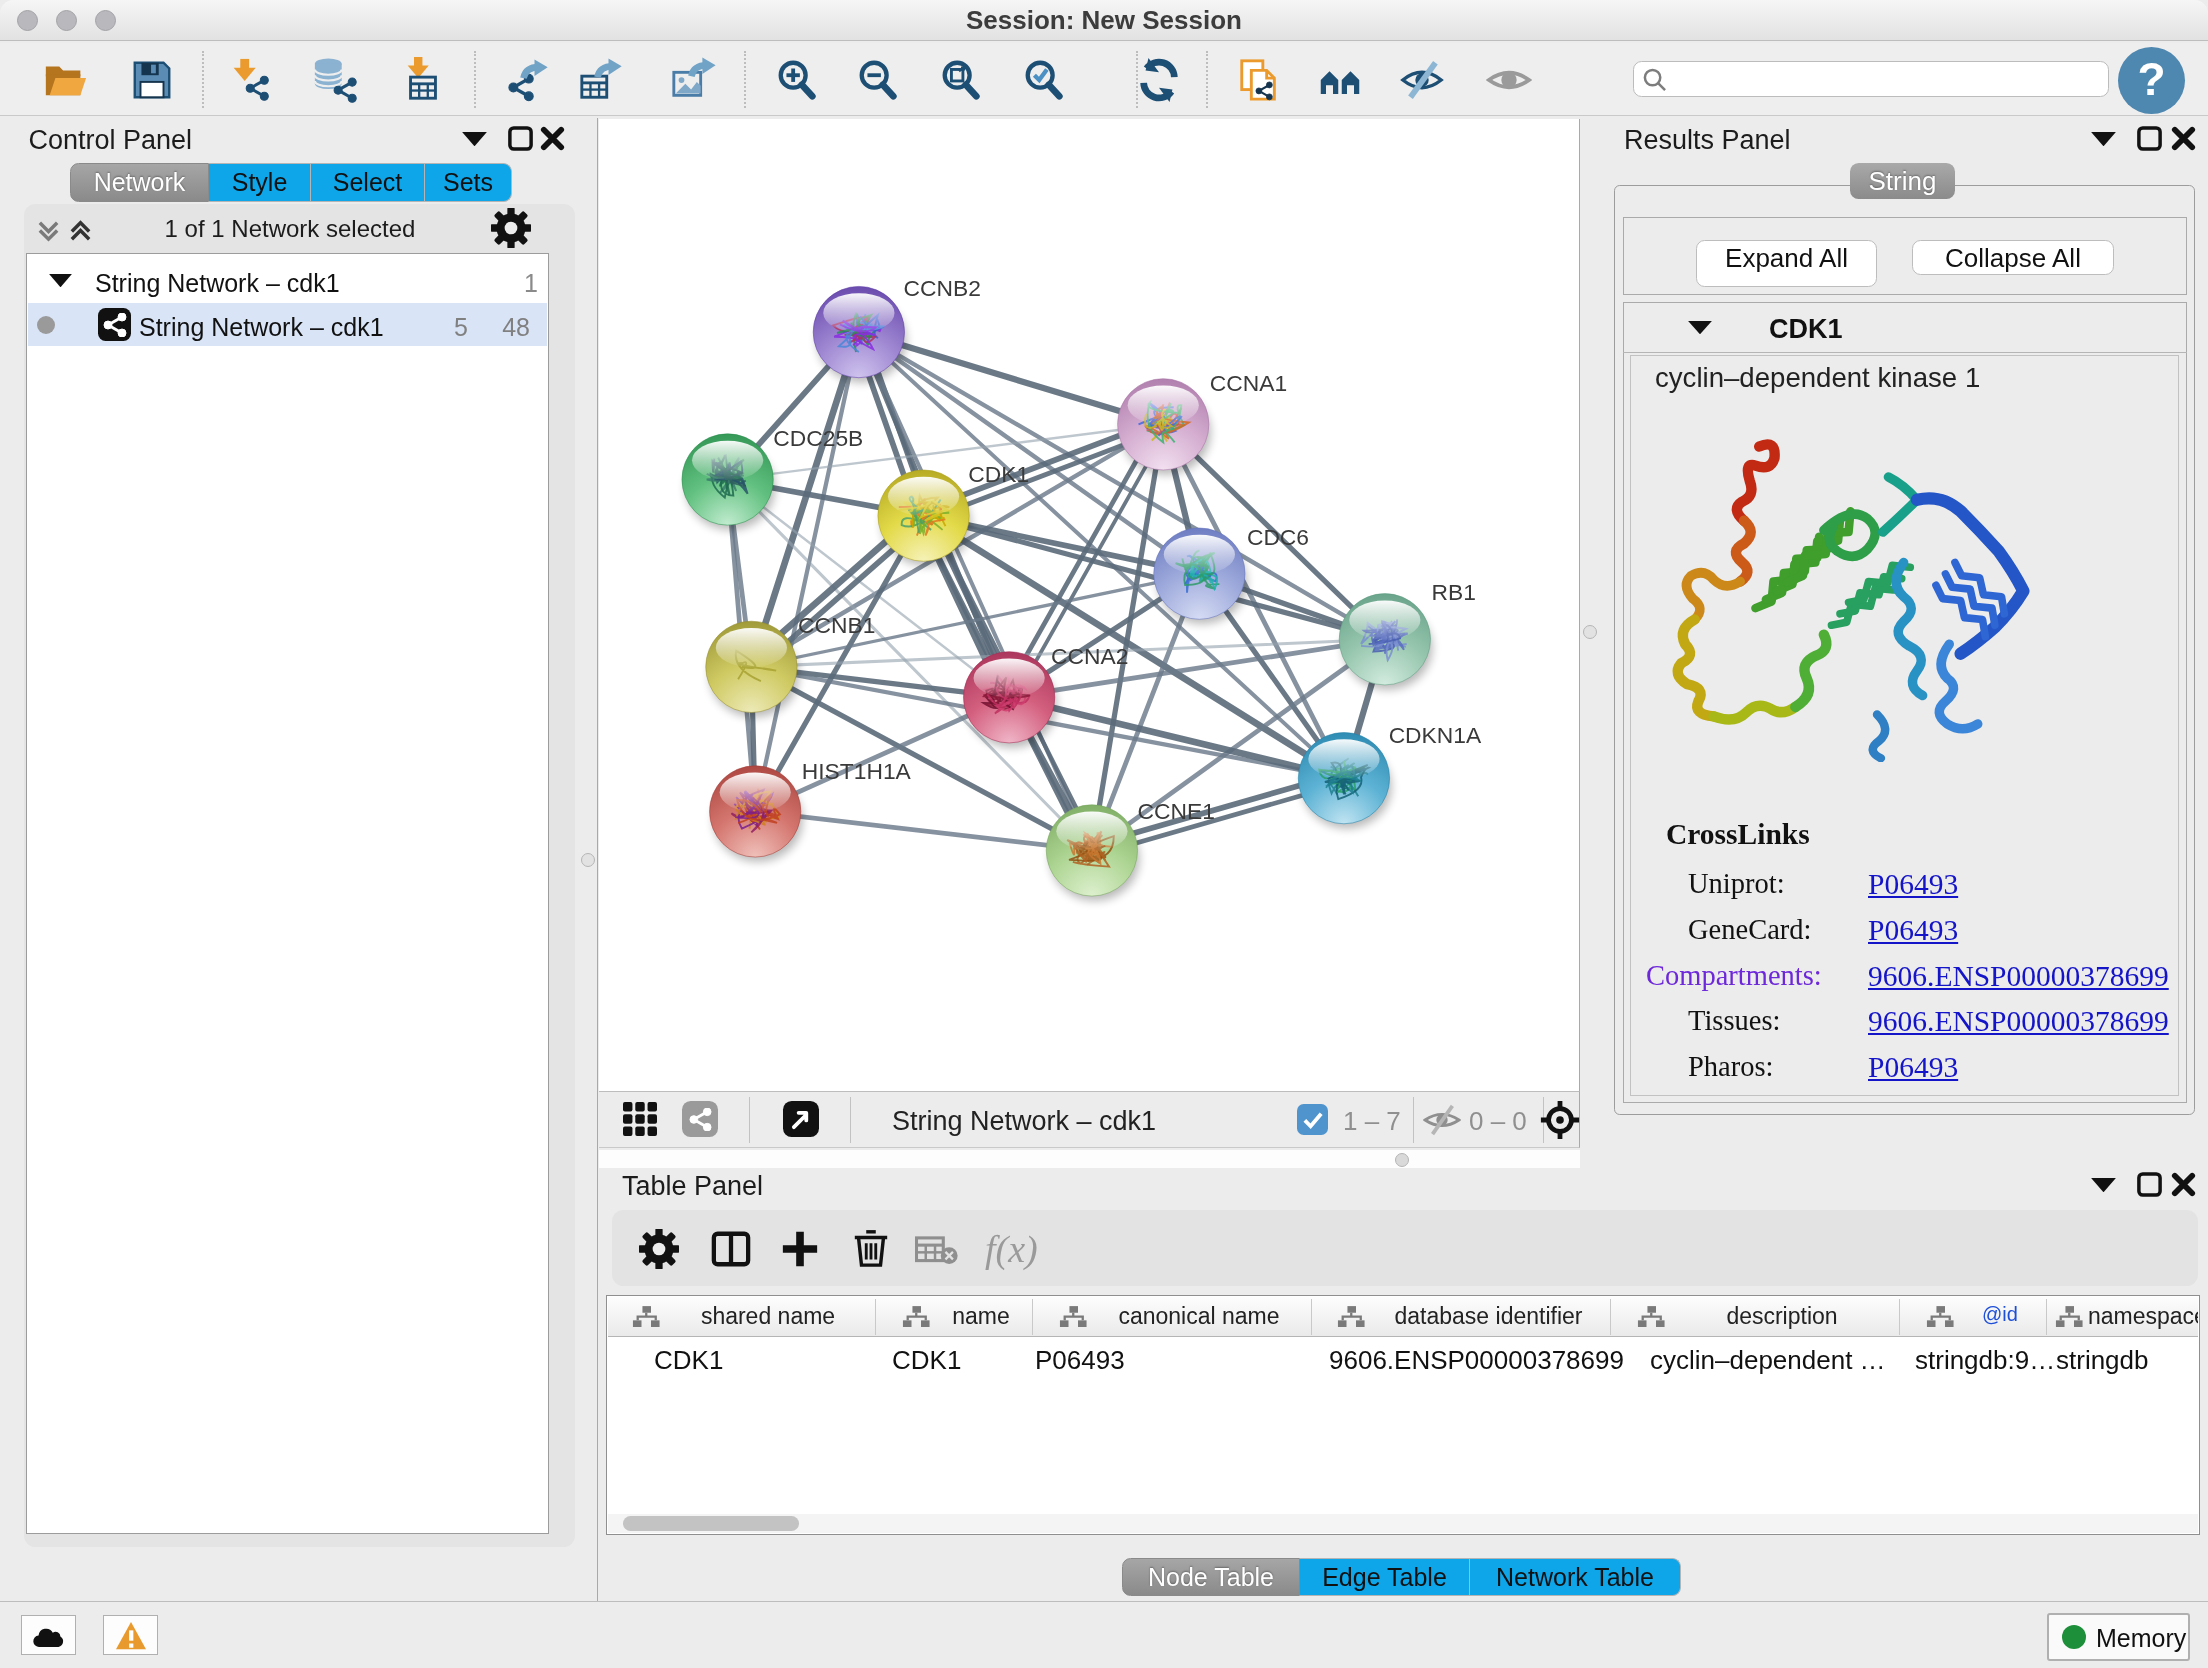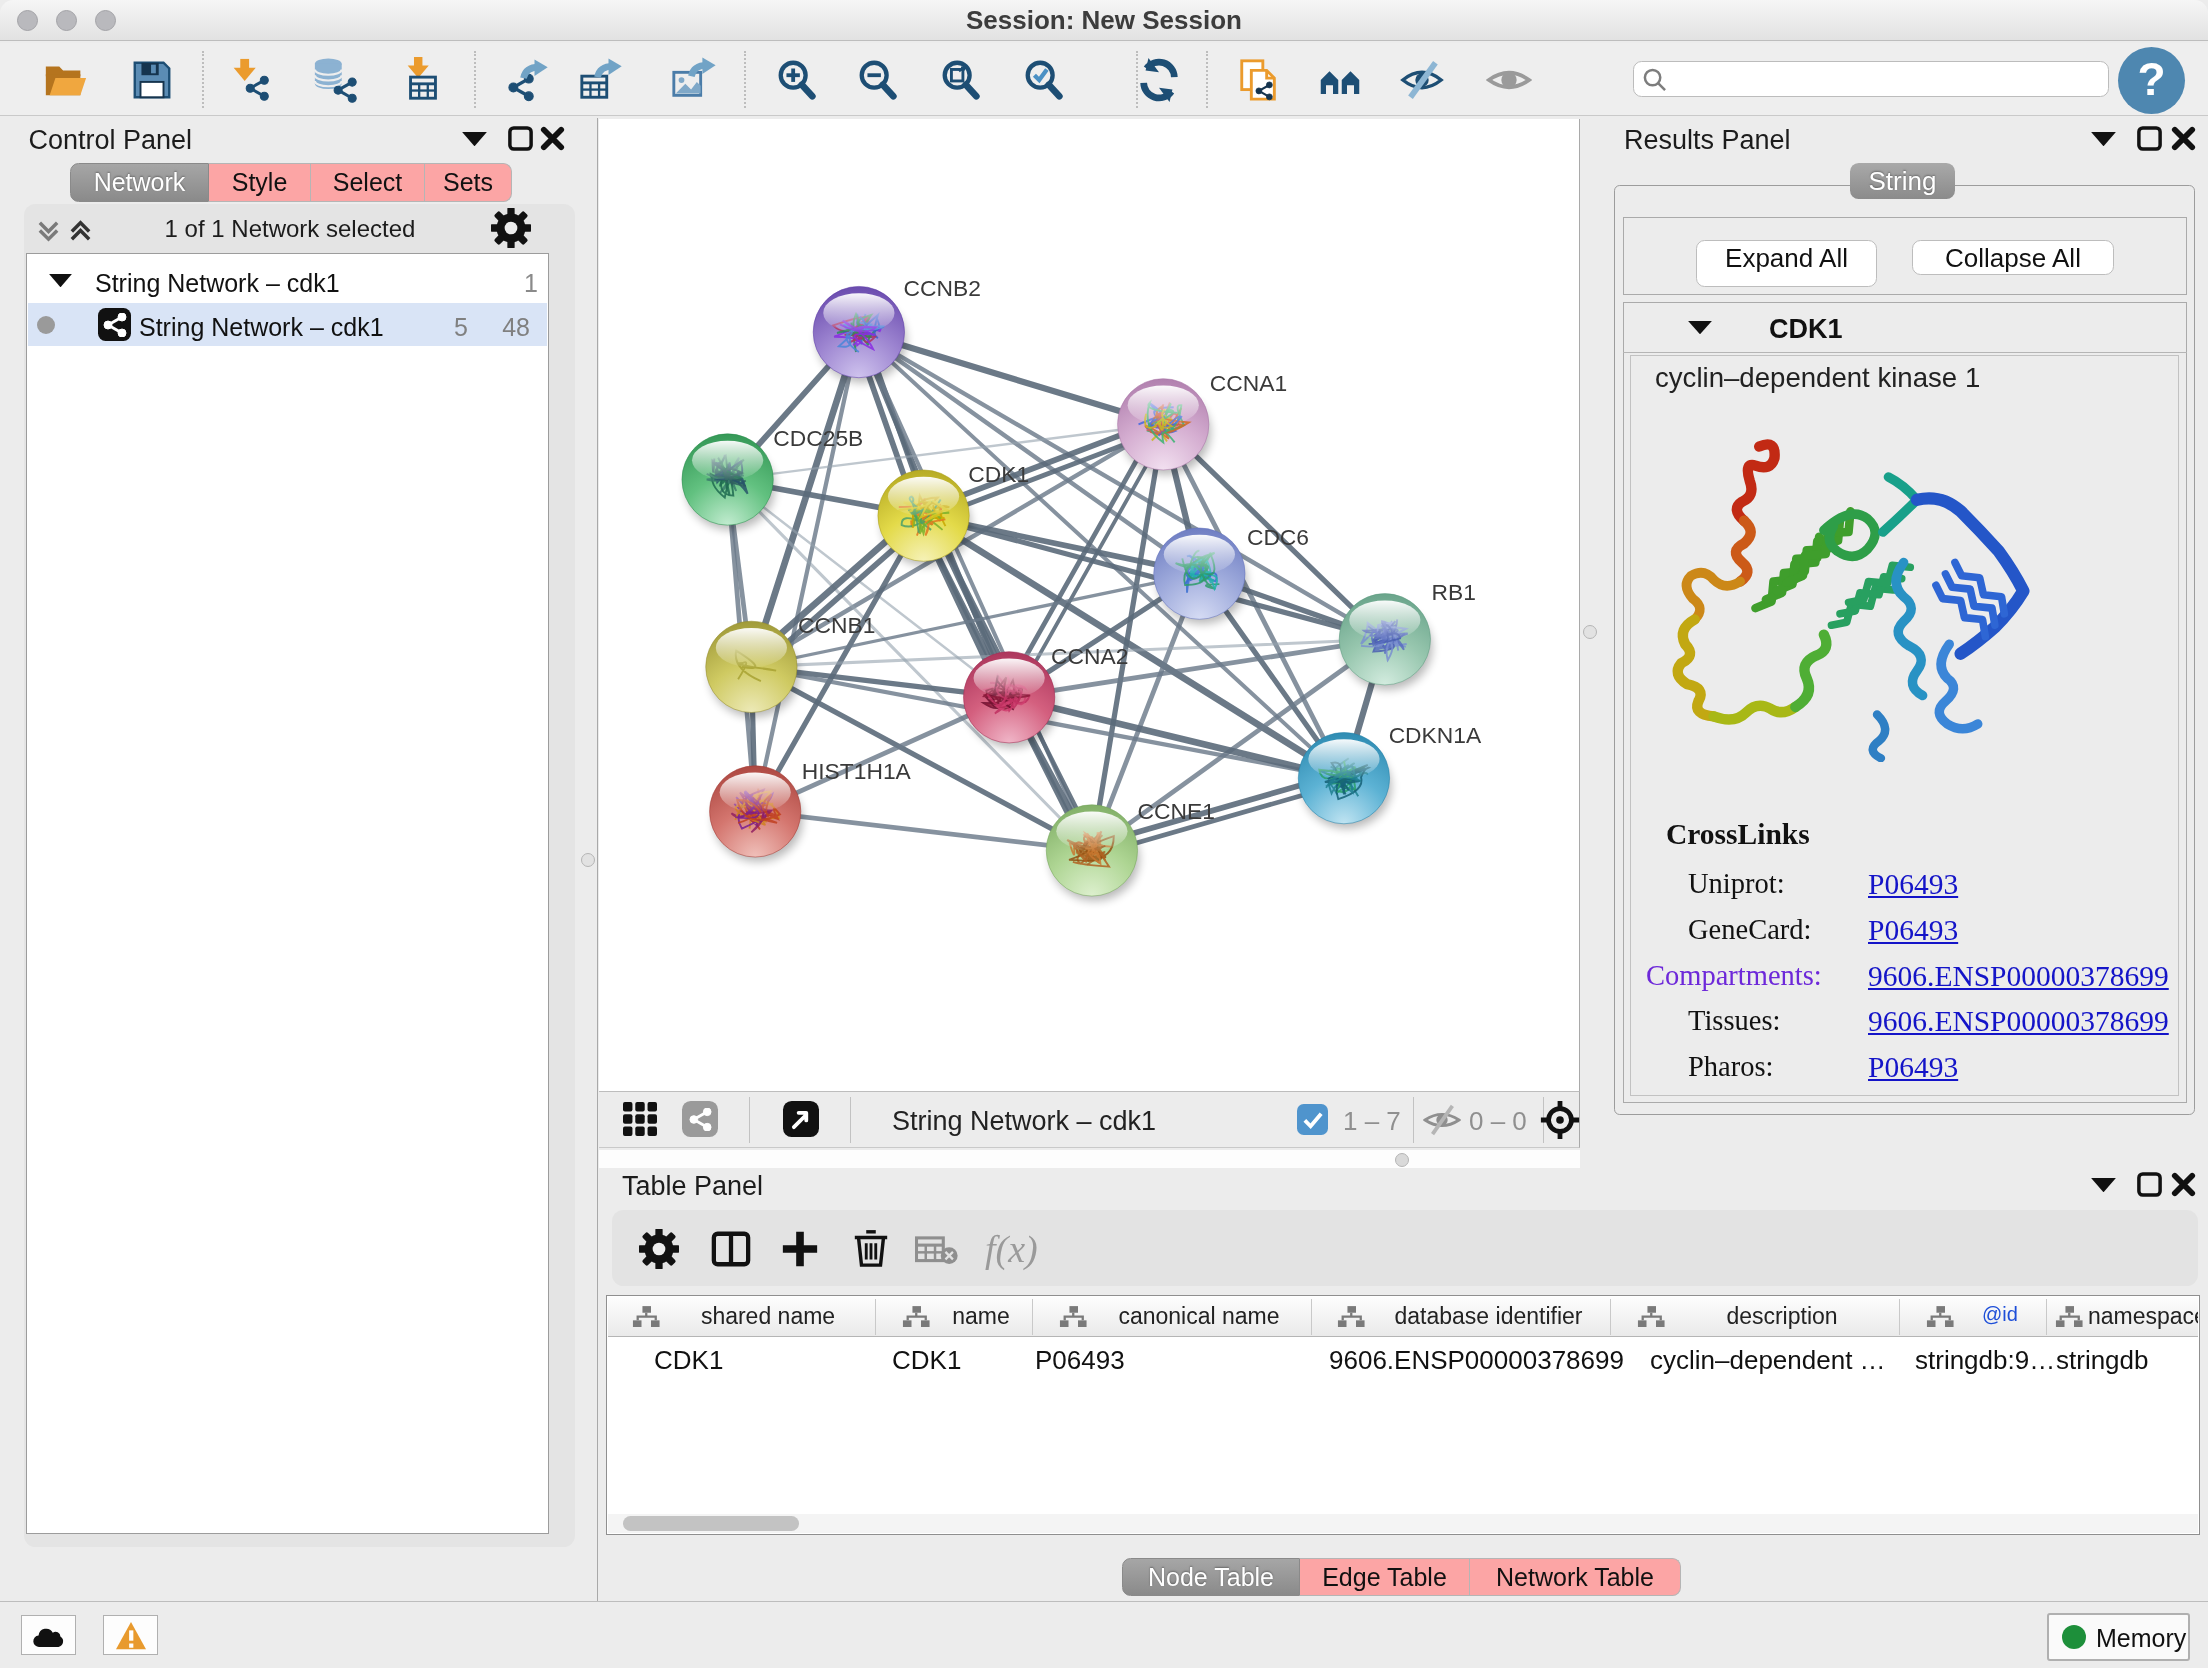--- a/index.html
+++ b/index.html
@@ -1,20 +1,20 @@
 <!DOCTYPE html>
 <html style="font-size:15px"><head><meta charset="utf-8"><style>
 
 * { margin:0; padding:0; box-sizing:border-box; }
 html,body { width:2208px; height:1668px; overflow:hidden; }
 body { font-family:"Liberation Sans", sans-serif; background:#ececec; position:relative; }
 .abs { position:absolute; }
 .panel-title { font-size:27px; color:#1c1c1c; }
 .seg { position:absolute; display:flex; font-size:25px; }
-.seg div { border:1.4px solid #b5b5b5; border-left-width:0; background:#fca5a5; color:#111;
+.seg div { border:1.4px solid #b5b5b5; border-left-width:0; background:#0ea5e9; color:#111;
   display:flex; align-items:center; justify-content:center; }
 .seg div:first-child { border-left-width:1.4px; border-radius:8.6px 0 0 8.6px; }
 .seg div:last-child { border-radius:0 8.6px 8.6px 0; }
 .seg div.sel { background:linear-gradient(#a6a6a6,#8a8a8a); color:#fff; border-color:#8a8a8a;
   text-shadow:0 -1px 1.9px rgba(0,0,0,.35); }
 
 </style></head><body>
 <div class="abs" style="left:0;top:0;width:2208px;height:41px;background:linear-gradient(#f6f6f6,#e2e2e2);border-bottom:1.9px solid #bdbdbd;border-radius:13.3px 13.3px 0 0">
     <div class="abs" style="left:17px;top:9.5px;width:21px;height:21px;border-radius:50%;background:#b9b9bd;border:1px solid #a3a3a7"></div>
     <div class="abs" style="left:56px;top:9.5px;width:21px;height:21px;border-radius:50%;background:#b9b9bd;border:1px solid #a3a3a7"></div>

